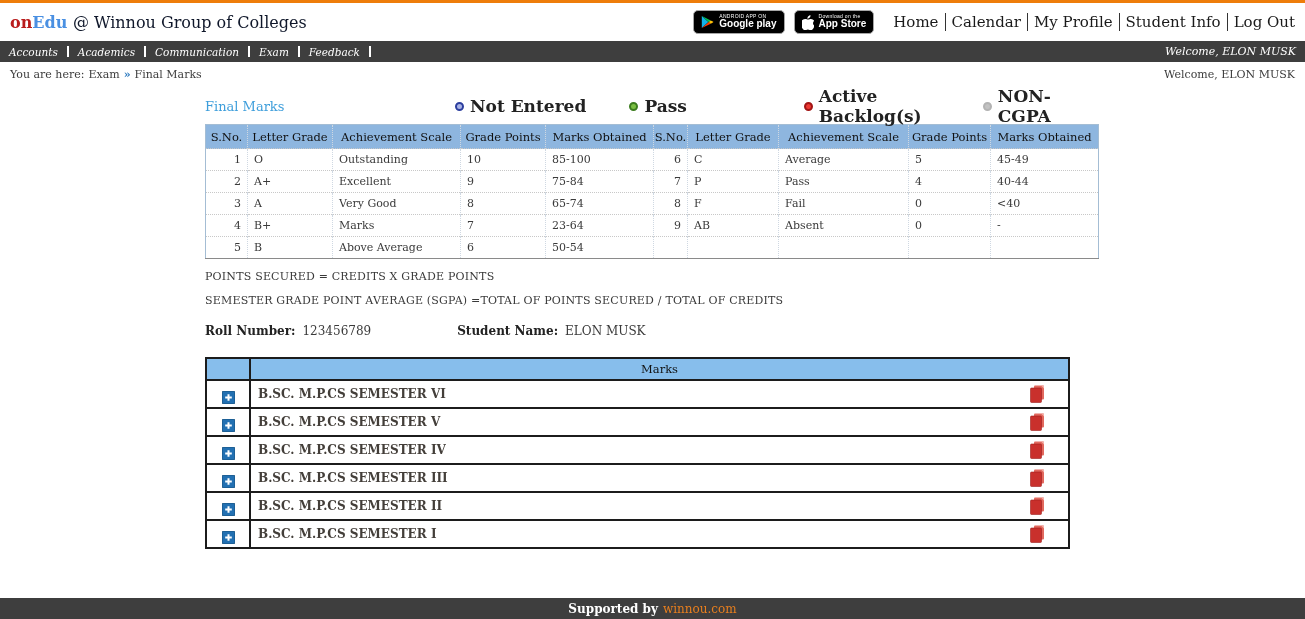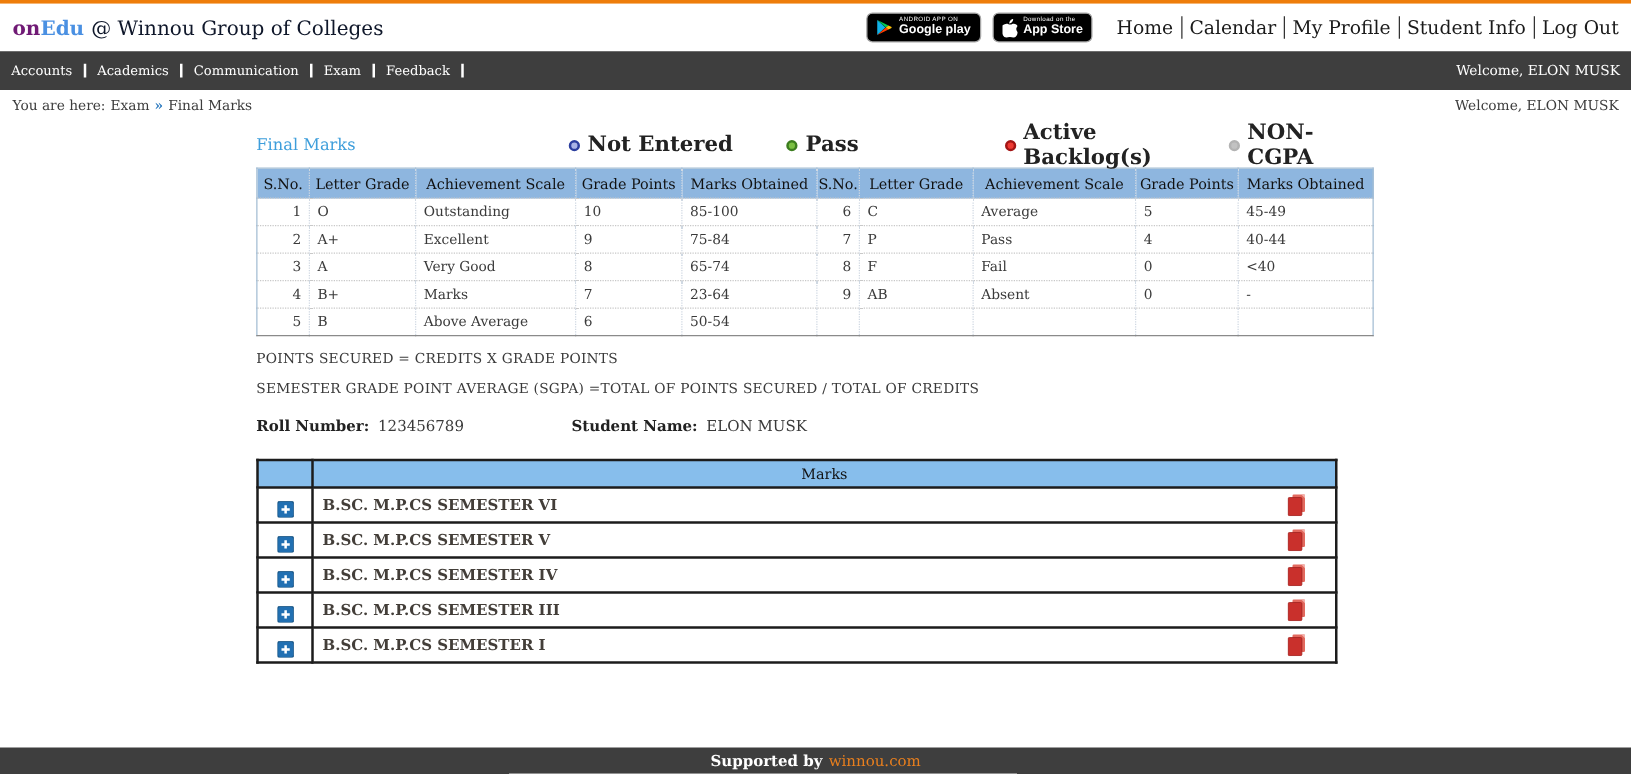--- a/index.html
+++ b/index.html
@@ -7,34 +7,34 @@
   body {
     font-family:"DejaVu Serif", serif;
     background:#ffffff; color:#333;
     display:flex; flex-direction:column; overflow:hidden;
   }
   .top-accent { height:3px; background:#ee7d0a; }
 
   
   .header { height:38px; display:flex; align-items:center; justify-content:space-between; padding:0 10px; background:#fff; }
   .logo { font-size:16px; font-weight:bold; cursor:pointer; }
-  .logo .l1 { color:#701a75; }
+  .logo .l1 { color:#b91c1c; }
   .logo .l2 { color:#4a90e2; }
   .logo .l3 { color:#0f172a; font-weight:normal; }
   .header-right { display:flex; align-items:center; gap:9px; }
   .badge { background:#000; color:#fff; border:1px solid #a6a6a6; border-radius:5px; height:24px; display:flex; align-items:center; padding:2px 7px; gap:5px; cursor:pointer; font-family:"Liberation Sans", sans-serif; }
   .badge .btxt { display:flex; flex-direction:column; line-height:1.05; }
   .badge .small { font-size:5px; letter-spacing:.3px; }
   .badge .big { font-size:10px; font-weight:bold; white-space:nowrap; }
   .hlinks { display:flex; align-items:center; margin-left:4px; }
   .hlink { font-size:15px; color:#1a1a1a; padding:0 6px; border-right:1px solid #333; cursor:pointer; white-space:nowrap; }
   .hlink:last-child { border-right:none; padding-right:0; }
 
   
-  .navbar { height:31px; background:#3e3e3e; display:flex; align-items:center; justify-content:space-between; padding:0 9px; }
+  .navbar { height:21px; background:#3e3e3e; display:flex; align-items:center; justify-content:space-between; padding:0 9px;font-style:italic; }
   .nav-items { display:flex; align-items:center; }
   .nav-item { color:#fff; font-size:10.5px; cursor:pointer; display:flex; align-items:center; }
   .nav-item::after { content:""; display:inline-block; width:2px; height:11px; background:#fff; margin:0 9px; }
   .nav-welcome { color:#fff; font-size:11px; }
 
   
   .crumbbar { height:25px; display:flex; align-items:center; justify-content:space-between; padding:0 10px; background:#fff; }
   .crumb { font-size:11px; color:#3c3c3c; display:flex; gap:4px; align-items:center; }
   .crumb .sep { color:#2f7cc0; font-weight:bold; }
   .crumb .clink { cursor:pointer; }
@@ -349,20 +349,36 @@
       </div>
           </td>
     </tr>
     <tr>
       <td class="pluscell"><span class="plusbtn"><svg width="13" height="13" viewBox="0 0 13 13">
                 <rect width="13" height="13" rx="2" fill="#2270b2" stroke="#14507f"></rect>
                 <path d="M6.5 3.2v6.6M3.2 6.5h6.6" stroke="#fff" stroke-width="2"></path>
               </svg></span></td>
       <td class="rowmain">
             <div class="rowflex">
+        <span class="sem-label">B.SC. M.P.CS SEMESTER II</span>
+        <span class="docicon"><svg width="15" height="18" viewBox="0 0 15 18">
+                  <rect x="4" y="0.5" width="10" height="14" rx="1" fill="#e2695e"></rect>
+                  <path d="M11 0.5h3v3z" fill="#f4b0a9"></path>
+                  <rect x="0.5" y="3" width="11" height="14.5" rx="1" fill="#c9302c" stroke="#9e1f1c" stroke-width="0.6"></rect>
+                </svg></span>
+      </div>
+          </td>
+    </tr>
+    <tr>
+      <td class="pluscell"><span class="plusbtn"><svg width="13" height="13" viewBox="0 0 13 13">
+                <rect width="13" height="13" rx="2" fill="#2270b2" stroke="#14507f"></rect>
+                <path d="M6.5 3.2v6.6M3.2 6.5h6.6" stroke="#fff" stroke-width="2"></path>
+              </svg></span></td>
+      <td class="rowmain">
+            <div class="rowflex">
         <span class="sem-label">B.SC. M.P.CS SEMESTER I</span>
         <span class="docicon"><svg width="15" height="18" viewBox="0 0 15 18">
                   <rect x="4" y="0.5" width="10" height="14" rx="1" fill="#e2695e"></rect>
                   <path d="M11 0.5h3v3z" fill="#f4b0a9"></path>
                   <rect x="0.5" y="3" width="11" height="14.5" rx="1" fill="#c9302c" stroke="#9e1f1c" stroke-width="0.6"></rect>
                 </svg></span>
       </div>
           </td>
     </tr>
   </tbody>

